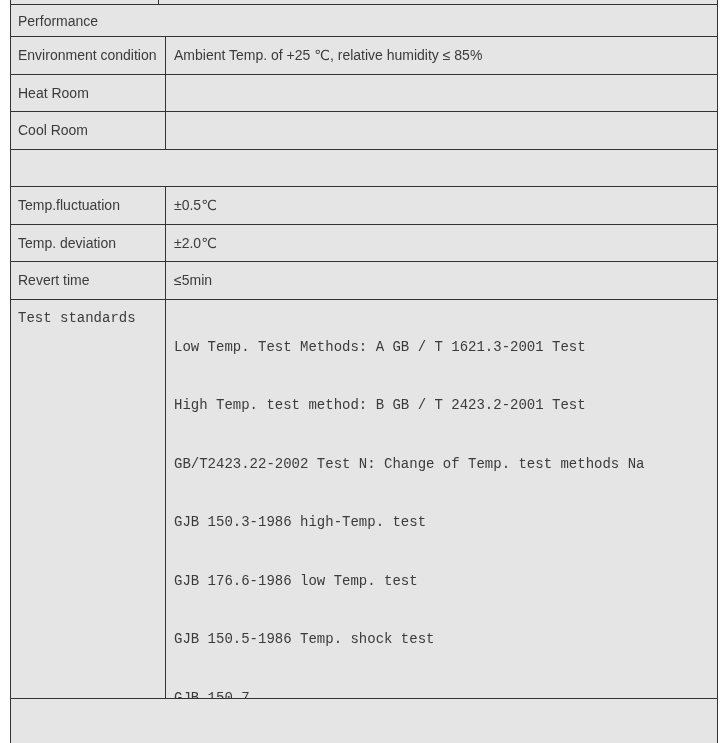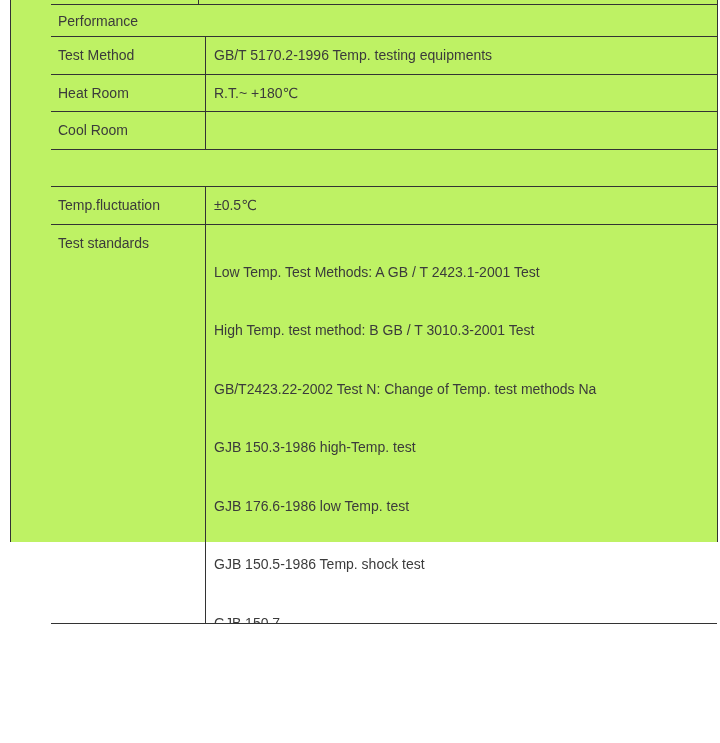--- a/index.html
+++ b/index.html
@@ -11,26 +11,25 @@
     font-family: "Liberation Sans", "DejaVu Sans", sans-serif;
     font-size: 14px;
     color: #3b3b3b;
     overflow: hidden;
   }
   .spec-table {
     position: absolute;
     left: 10px;
     top: 0;
     width: 708px;
-    height: 542px;
+    height: 743px;
     box-sizing: border-box;
     border-left: 1px solid #333333;
     border-right: 1px solid #333333;
-    background: #bef264;
-    padding-left: 40px;
+    background: #e5e5e5;
   }
   .row {
     box-sizing: border-box;
     border-bottom: 1px solid #333333;
     display: flex;
     align-items: stretch;
   }
   .row.partial-top { height: 5px; }
   .row.partial-top .pt-left {
     width: 148px;
@@ -53,21 +52,21 @@
     white-space: pre-wrap;
   }
   .value-cell {
     flex: 1;
     display: flex;
     align-items: center;
     padding-left: 8px;
     white-space: pre-wrap;
     overflow: hidden;
   }
-  .row.standards { height: 399px; }
+  .row.standards { height: 399px; font-family: Liberation Mono, monospace; }
   .row.standards .label-cell {
     align-items: flex-start;
     padding-top: 10px;
   }
   .row.standards .value-cell {
     display: block;
     padding-top: 2px;
   }
   .std-line {
     height: 26.55px;
@@ -87,50 +86,57 @@
 
   <div class="row partial-top">
     <div class="pt-left"></div>
     <div class="value-cell"></div>
   </div>
 
   <div class="row section">
     <div>Performance</div>
   </div>
 
+  <div class="row data">
+    <div class="label-cell">Environment condition</div>
+    <div class="value-cell">Ambient Temp. of +25 ℃, relative humidity ≤ 85%</div>
+  </div>
 
-  <div class="row data">
-    <div class="label-cell">Test Method</div>
-    <div class="value-cell">GB/T 5170.2-1996 Temp. testing equipments</div>
-  </div>
 
   <div class="row data">
     <div class="label-cell">Heat Room</div>
-    <div class="value-cell">R.T.~ +180℃</div>
   </div>
 
   <div class="row data">
     <div class="label-cell">Cool Room</div>
   </div>
 
   <div class="row data">
   </div>
 
   <div class="row data">
     <div class="label-cell">Temp.fluctuation</div>
     <div class="value-cell">±0.5℃</div>
   </div>
 
+  <div class="row data">
+    <div class="label-cell">Temp. deviation</div>
+    <div class="value-cell">±2.0℃</div>
+  </div>
 
+  <div class="row data">
+    <div class="label-cell">Revert time</div>
+    <div class="value-cell">≤5min</div>
+  </div>
 
   <div class="row standards">
     <div class="label-cell">Test standards</div>
     <div class="value-cell">
-      <div class="std-line">Low Temp. Test Methods: A GB / T 2423.1-2001 Test</div>
-      <div class="std-line">High Temp. test method: B GB / T 3010.3-2001 Test</div>
+      <div class="std-line">Low Temp. Test Methods: A GB / T 1621.3-2001 Test</div>
+      <div class="std-line">High Temp. test method: B GB / T 2423.2-2001 Test</div>
       <div class="std-line">GB/T2423.22-2002 Test N: Change of Temp. test methods Na</div>
       <div class="std-line">GJB 150.3-1986 high-Temp. test</div>
       <div class="std-line">GJB 176.6-1986 low Temp. test</div>
       <div class="std-line">GJB 150.5-1986 Temp. shock test</div>
       <div class="std-line">GJB 150.7</div>
       
       
       
       
       

